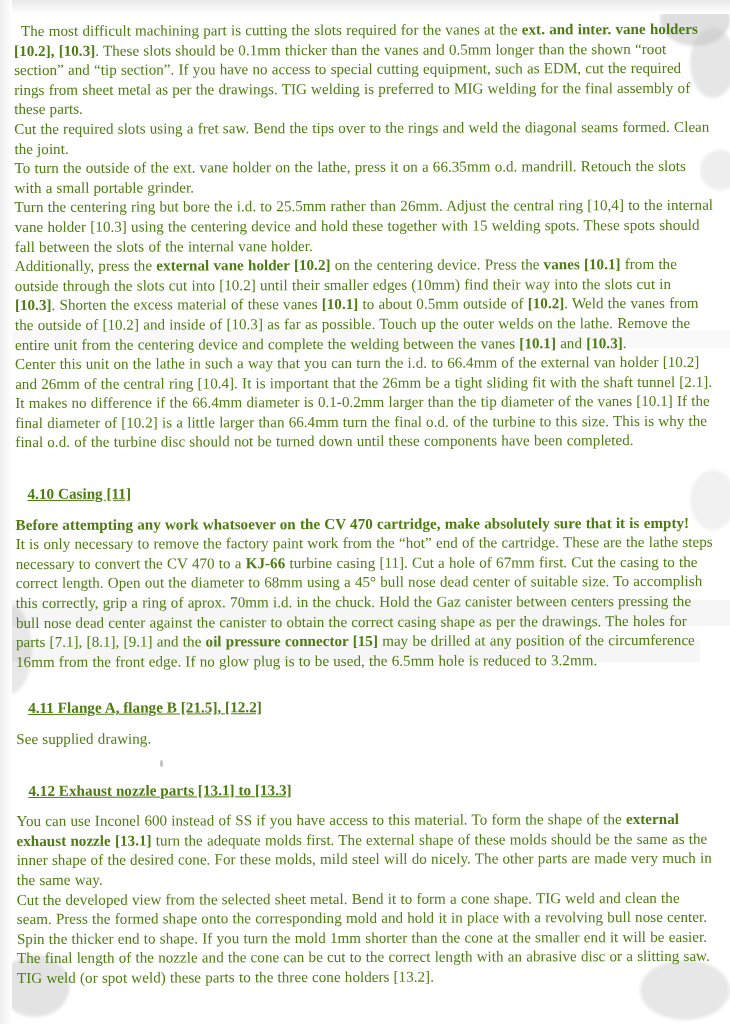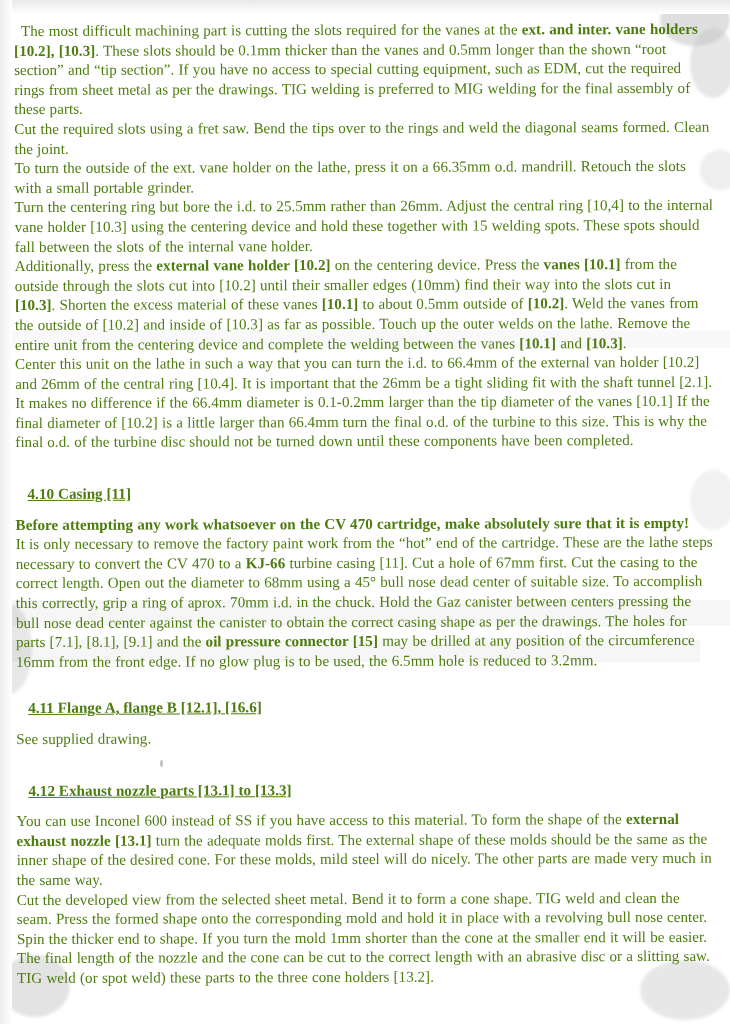--- a/index.html
+++ b/index.html
@@ -131,21 +131,21 @@
       <h3 class="section-head">4.10 Casing [11]</h3>
     </div>
 
     <p class="para b">Before attempting any work whatsoever on the CV 470 cartridge, make absolutely sure that it is empty!</p>
 
     <p class="para"><span>It is only necessary to remove the factory paint work from the “hot” end of the cartridge. These are the lathe steps necessary to convert the CV 470  to a </span><span class="b">KJ-66</span><span> turbine casing [11]. Cut a hole of 67mm first. Cut the casing to the correct length. Open out the diameter to 68mm using a 45° bull nose dead center of suitable size. To accomplish this correctly, grip a ring of aprox. 70mm i.d. in the chuck. Hold the Gaz canister between centers pressing the bull nose dead center against the canister to obtain the correct casing shape as per the drawings. The holes for parts [7.1], [8.1], [9.1] and the </span><span class="b">oil pressure connector [15]</span><span> may be drilled at any position of the circumference 16mm from the front edge. If  no glow plug is to be used, the 6.5mm hole is reduced to 3.2mm.</span></p>
 
     <div class="gap-md"></div>
 
     <div class="head-wrap">
-      <h3 class="section-head">4.11 Flange A, flange B [12.1], [16.6]</h3>
+      <h3 class="section-head">4.11 Flange A, flange B [21.5], [12.2]</h3>
     </div>
 
     <p class="para">See supplied drawing.</p>
 
     <div class="gap-lg"></div>
 
     <div class="head-wrap">
       <h3 class="section-head">4.12 Exhaust nozzle parts [13.1] to [13.3]</h3>
     </div>
 

